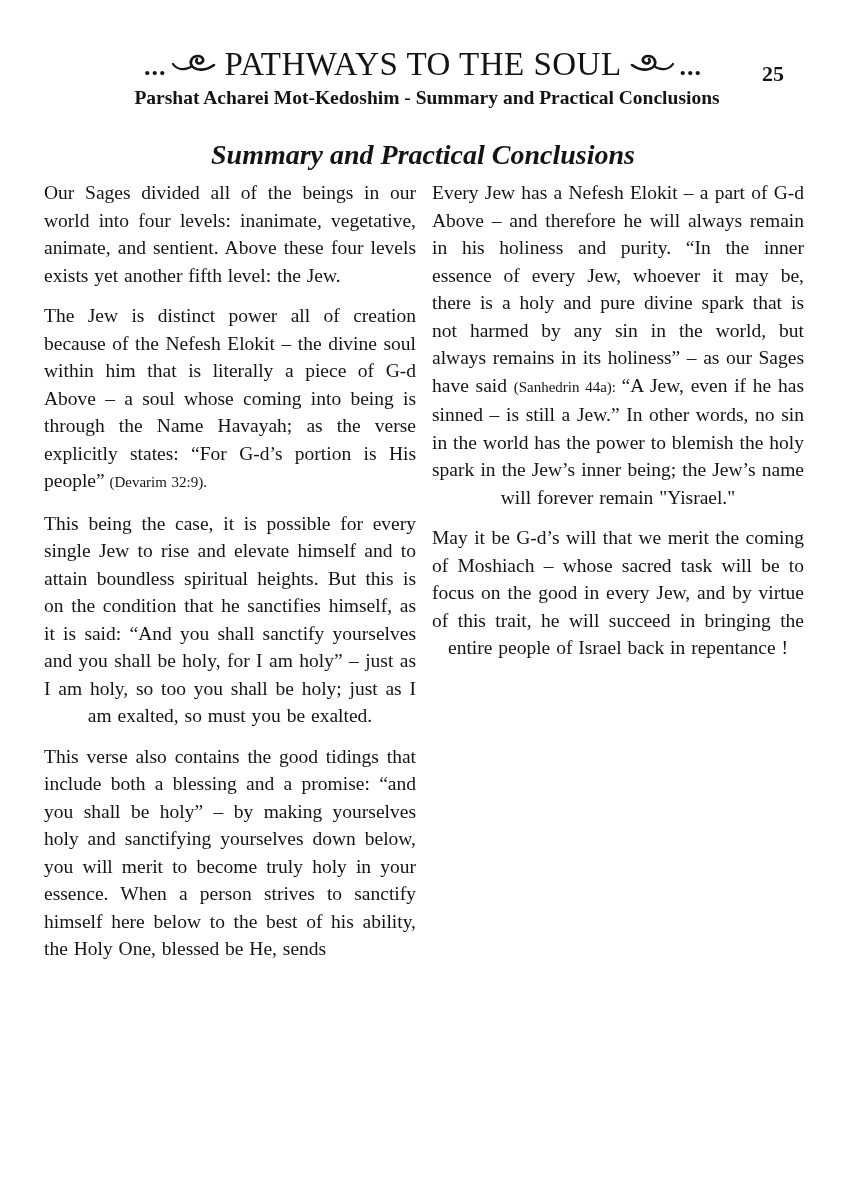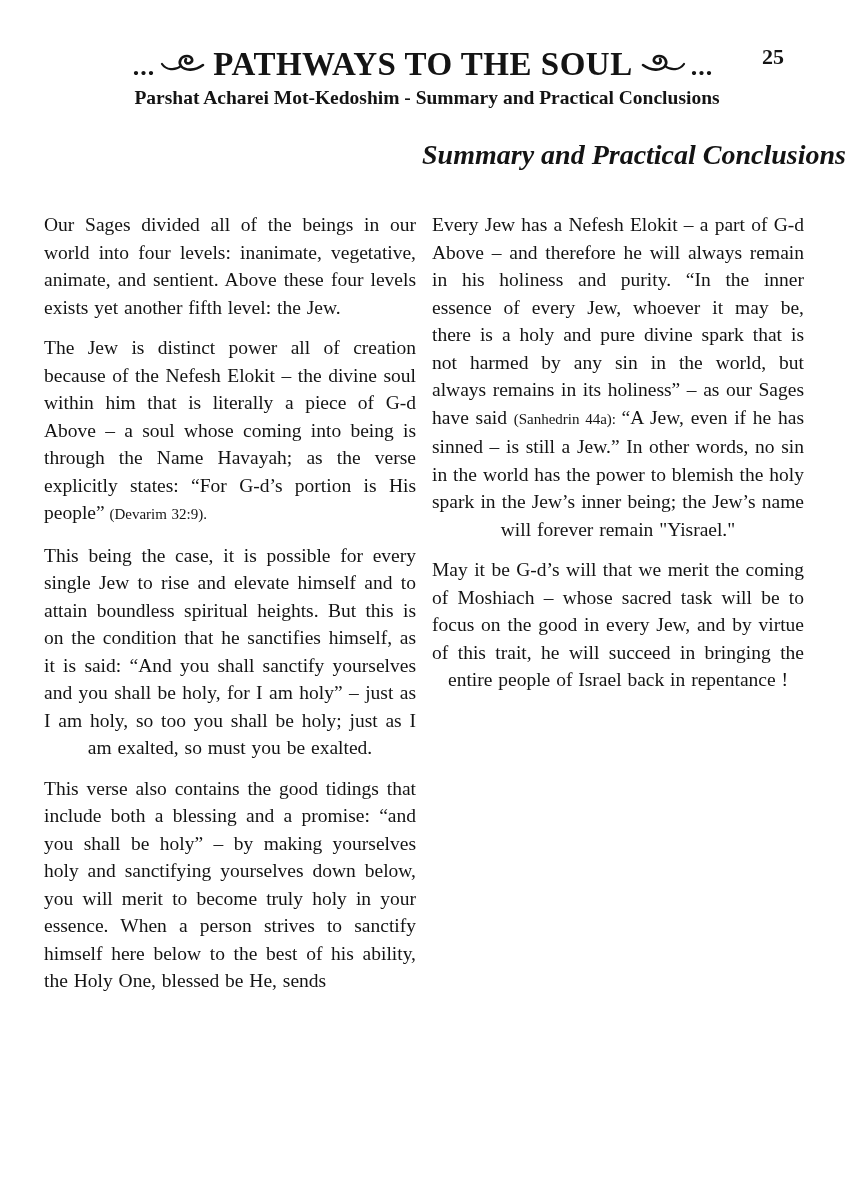--- a/index.html
+++ b/index.html
@@ -22,52 +22,52 @@
   .masthead .dots {
     font-weight: bold;
     font-size: 26px;
     letter-spacing: 1px;
     line-height: 1;
     position: relative;
     top: 2px;
   }
   .masthead-title {
     font-size: 33px;
-    font-weight: bold;
+    font-weight: normal;
     letter-spacing: 0.5px;
     white-space: nowrap;
     margin: 0 4px;
   }
   .flourish { display: block; }
   .page-num {
     position: absolute;
-    top: 44px;
+    top: 61px;
     right: 62px;
     font-size: 22px;
     font-weight: bold;
   }
   .subtitle {
     font-size: 19.5px;
     font-weight: bold;
     margin-top: 4px;
     white-space: nowrap;
     margin-left: 8px;
   }
   .section-title {
-    text-align: right;
+    text-align: center;
     font-size: 28px;
     font-weight: bold;
     font-style: italic;
     margin-top: 30px;
   }
   .columns {
     display: flex;
     gap: 16px;
     padding: 0 42px 0 44px;
-    margin-top: 40px;
+    margin-top: 8px;
     justify-content: flex-end;
   }
   .col {
     flex: 1 1 0;
     text-align: justify;
     font-size: 19.5px;
     line-height: 27.5px;
     word-spacing: 1px;
   }
   .para { margin: 0 0 13px 0; }

